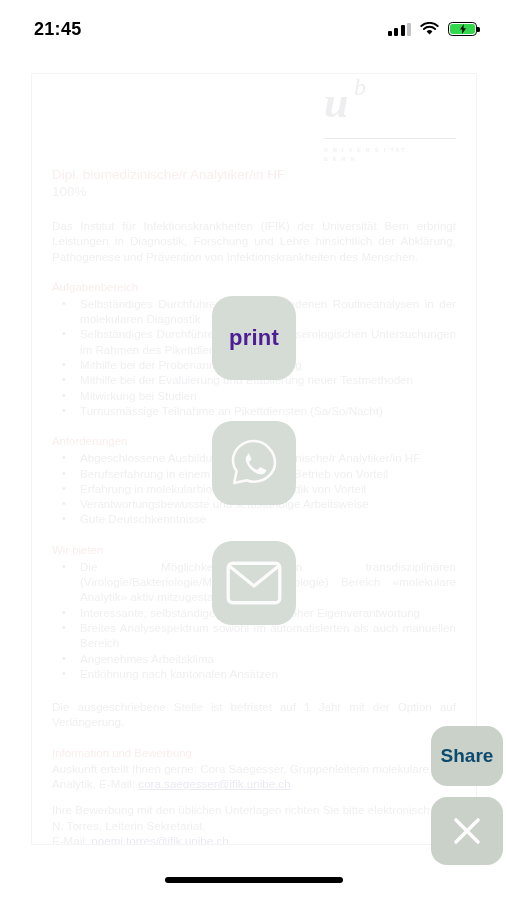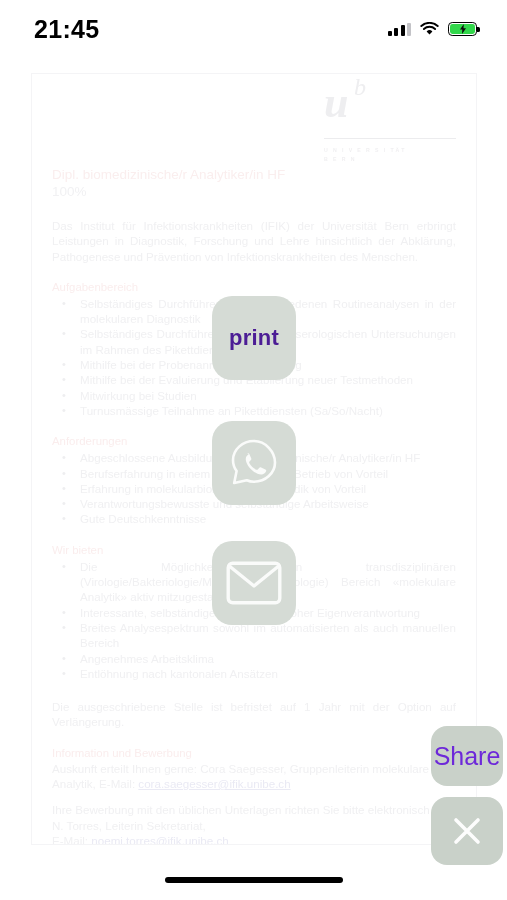--- a/index.html
+++ b/index.html
@@ -10,21 +10,21 @@
     overflow: hidden;
   }
   #screen { position: relative; width: 507px; height: 900px; background: #ffffff; }
 
   
   .statusbar {
     position: absolute; top: 0; left: 0; width: 507px; height: 58px;
     display: flex; align-items: center; justify-content: space-between;
     padding: 0 30px 0 34px;
   }
-  .clock { font-size: 25px; font-weight: bold; color: #000; letter-spacing: .3px; }
+  .clock { font-size: 18px; font-weight: bold; color: #000; letter-spacing: .3px; }
   .status-right { display: flex; align-items: center; gap: 9px; }
 
   .signal { display: flex; align-items: flex-end; gap: 2.4px; height: 13px; }
   .signal i { display: block; width: 4px; background: #000; border-radius: 1px; }
   .signal i:nth-child(1) { height: 5px; }
   .signal i:nth-child(2) { height: 8px; }
   .signal i:nth-child(3) { height: 11px; }
   .signal i:nth-child(4) { height: 13px; background: #c3c3c7; }
 
   .wifi { width: 19px; height: 14px; position: relative; }
@@ -123,21 +123,21 @@
 
   .action-btn {
     position: absolute;
     width: 72px; height: 60px;
     border-radius: 16px;
     background: #c9d1c9;
     display: flex; align-items: center; justify-content: center;
   }
   .btn-share { left: 431px; top: 726px; }
   .btn-close { left: 431px; top: 797px; height: 68px; }
-  .share-label { color: #6d28d9; font-size: 25px; font-weight: normal; }
+  .share-label { color: #0c4a6e; font-size: 19px; font-weight: bold; }
 
   
   .home-indicator {
     position: absolute; left: 50%; transform: translateX(-50%);
     bottom: 17px; width: 178px; height: 6px;
     background: #000; border-radius: 3px;
   }
 </style>
 </head>
 <body>

